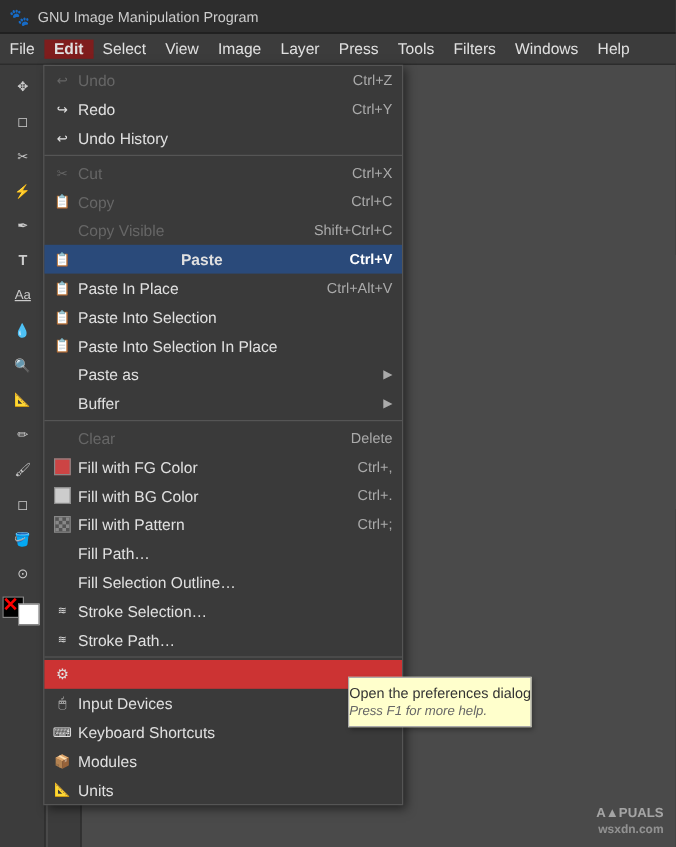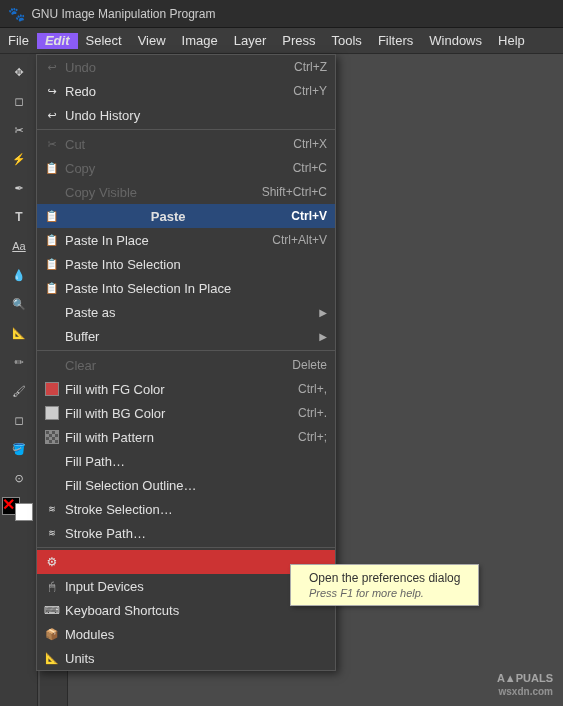--- a/index.html
+++ b/index.html
@@ -175,21 +175,21 @@
       margin: 2px 0;
     }
 
     
     .tooltip-box {
       position: absolute;
       left: 290px;
       bottom: 100px;
       background: #ffffcc;
       border: 1px solid #aaa;
-      padding: 6px 18px;
+      padding: 6px 0;
       color: #333;
       font-size: 12px;
       max-width: 200px;
       z-index: 200;
       box-shadow: 2px 2px 4px rgba(0,0,0,0.3);
     }
     .tooltip-hint {
       color: #666;
       font-size: 11px;
       margin-top: 2px;
@@ -242,21 +242,21 @@
   <div class="side-label-item">Color:</div>
   <div class="side-label-item" style="font-size:9px;">Justif</div>
   <div style="width:18px;height:4px;background:#555;margin:2px auto;"></div>
   <div class="side-label-item">Box:</div>
   <div class="side-label-item" style="font-size:9px;">Lang</div>
   <div class="side-label-item" style="font-size:9px;">Engl</div>
 </div>
 
 <div style="position:absolute;top:28px;left:0;right:0;height:26px;background:#3c3c3c;border-bottom:1px solid #2a2a2a;display:flex;align-items:center;z-index:50;">
   <div class="menu-item">File</div>
-  <div class="menu-item active" style="background:#8b5cf6;font-weight:bold;font-style:italic;">Edit</div>
+  <div class="menu-item active" style="background:#7f1d1d;font-weight:bold;">Edit</div>
   <div class="menu-item">Select</div>
   <div class="menu-item">View</div>
   <div class="menu-item">Image</div>
   <div class="menu-item">Layer</div>
   <div class="menu-item">Press</div>
   <div class="menu-item">Tools</div>
   <div class="menu-item">Filters</div>
   <div class="menu-item">Windows</div>
   <div class="menu-item">Help</div>
 </div>

